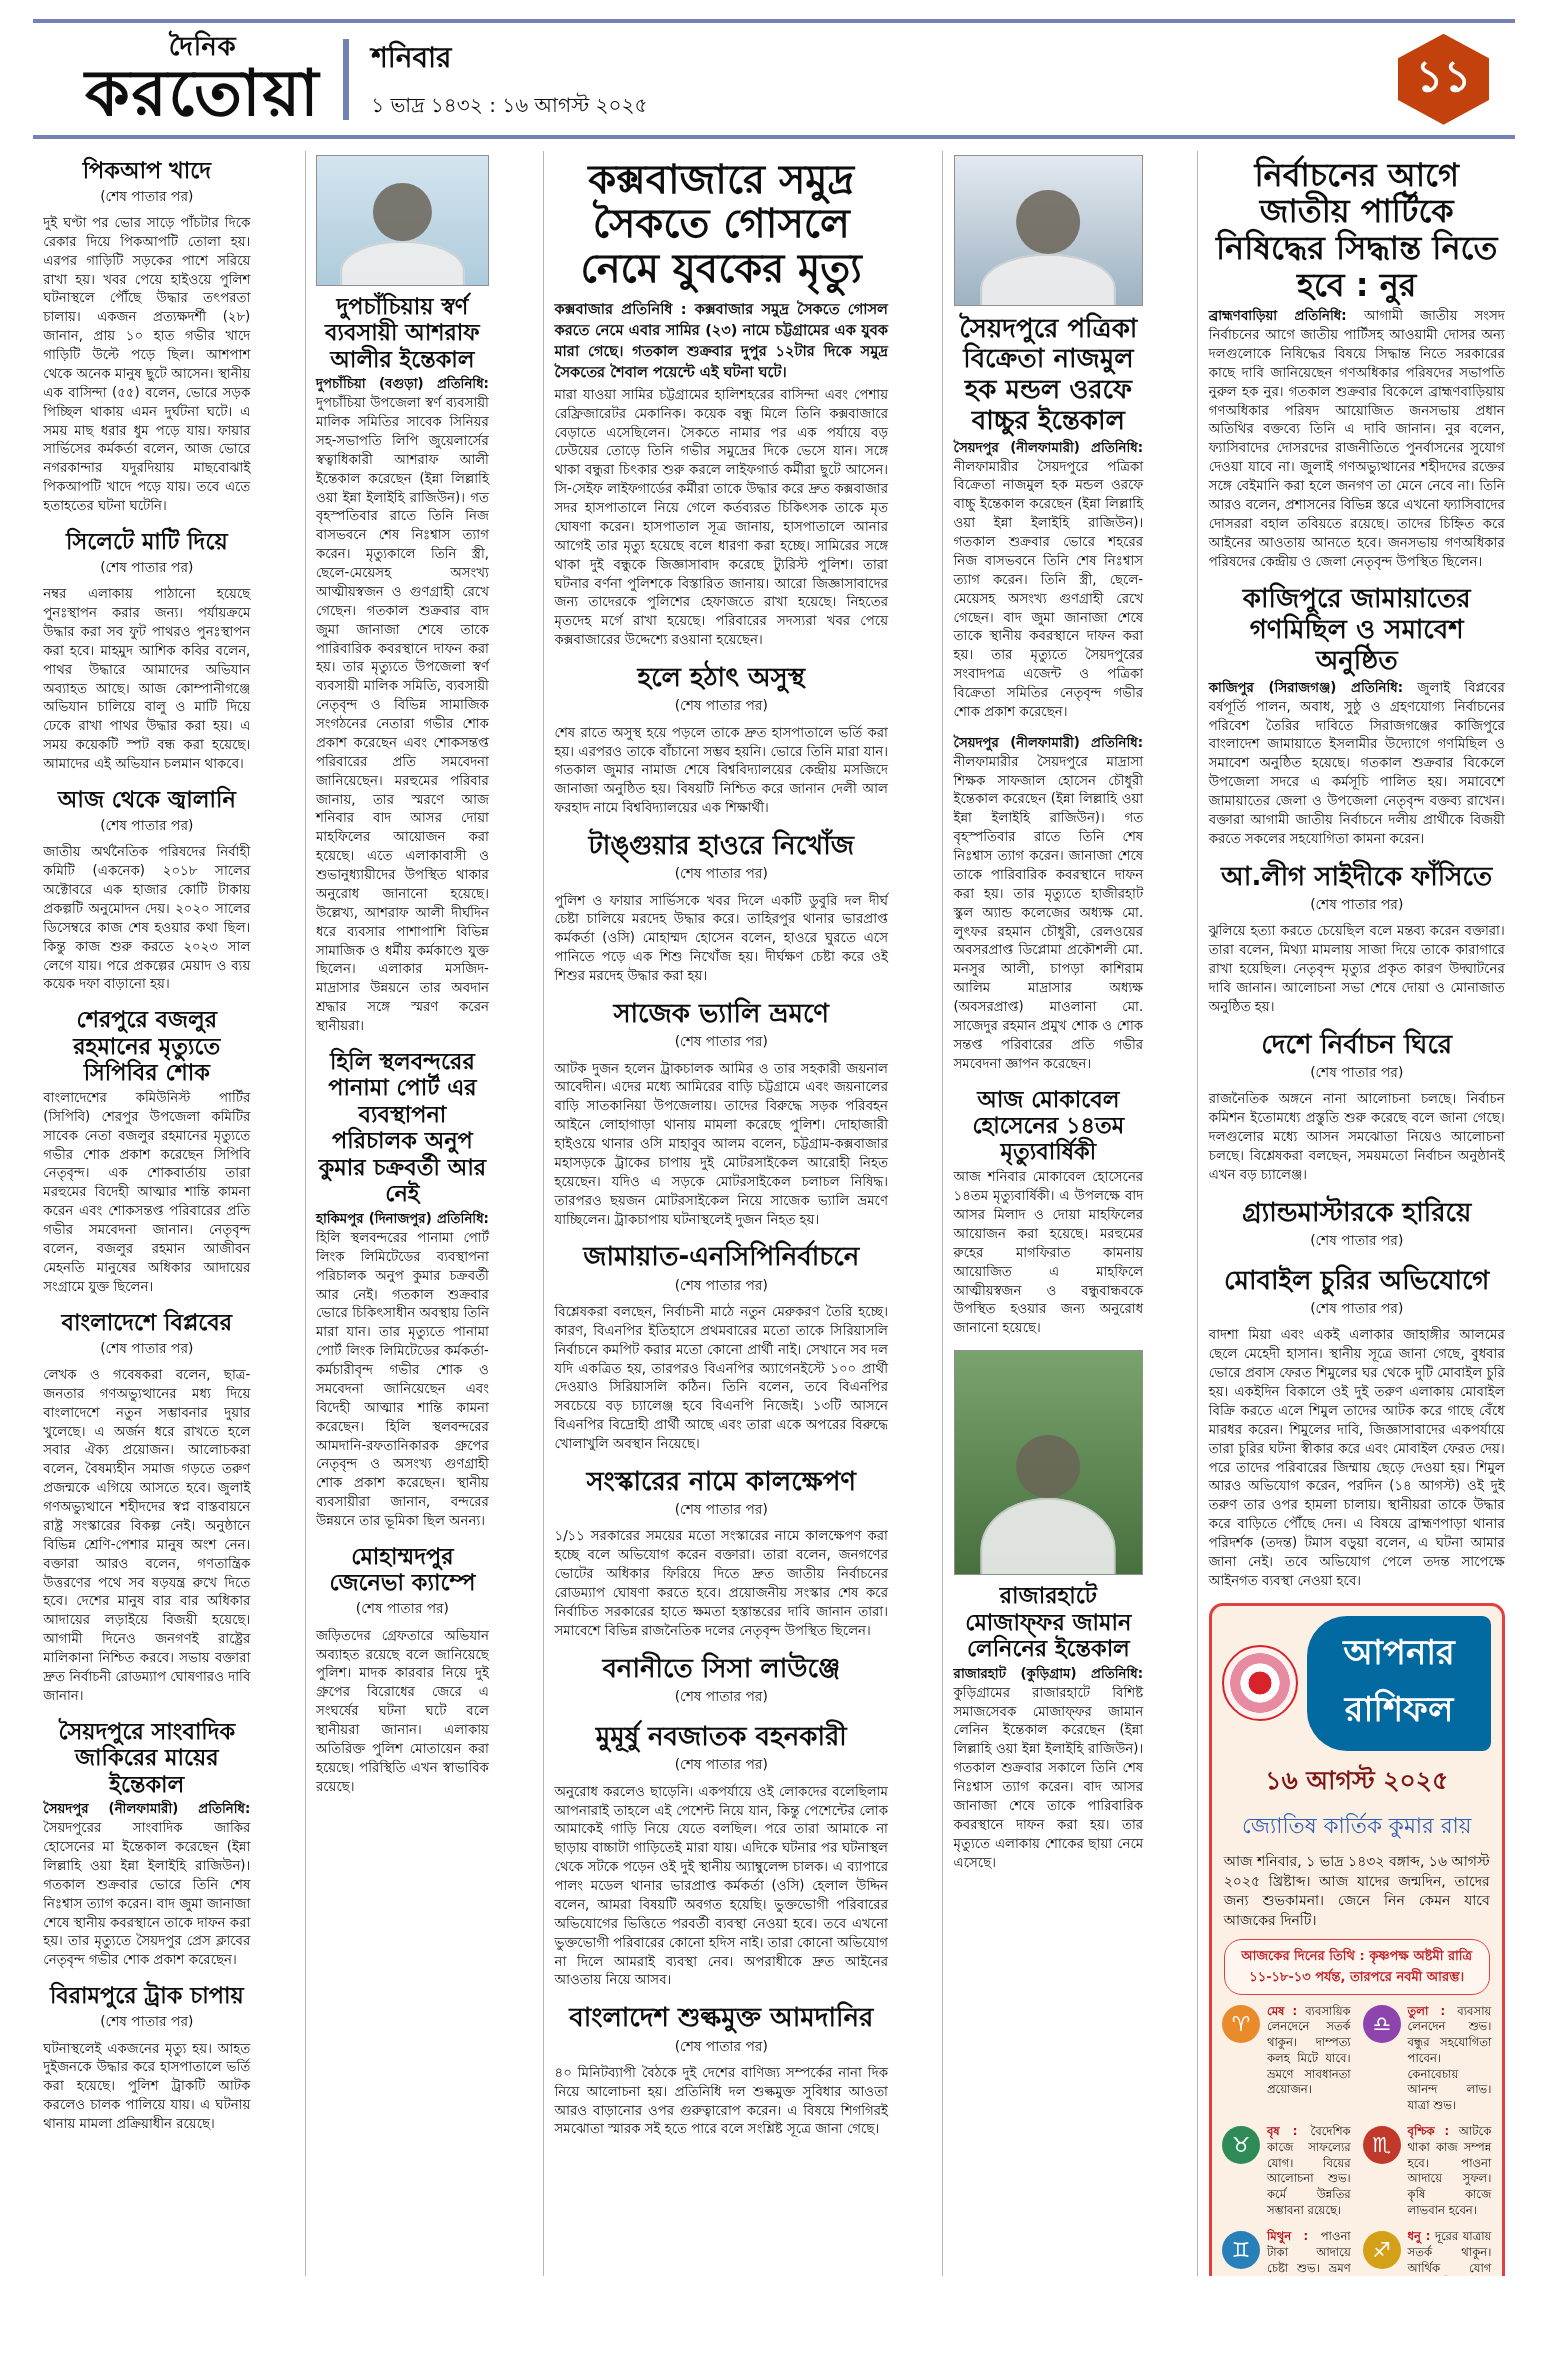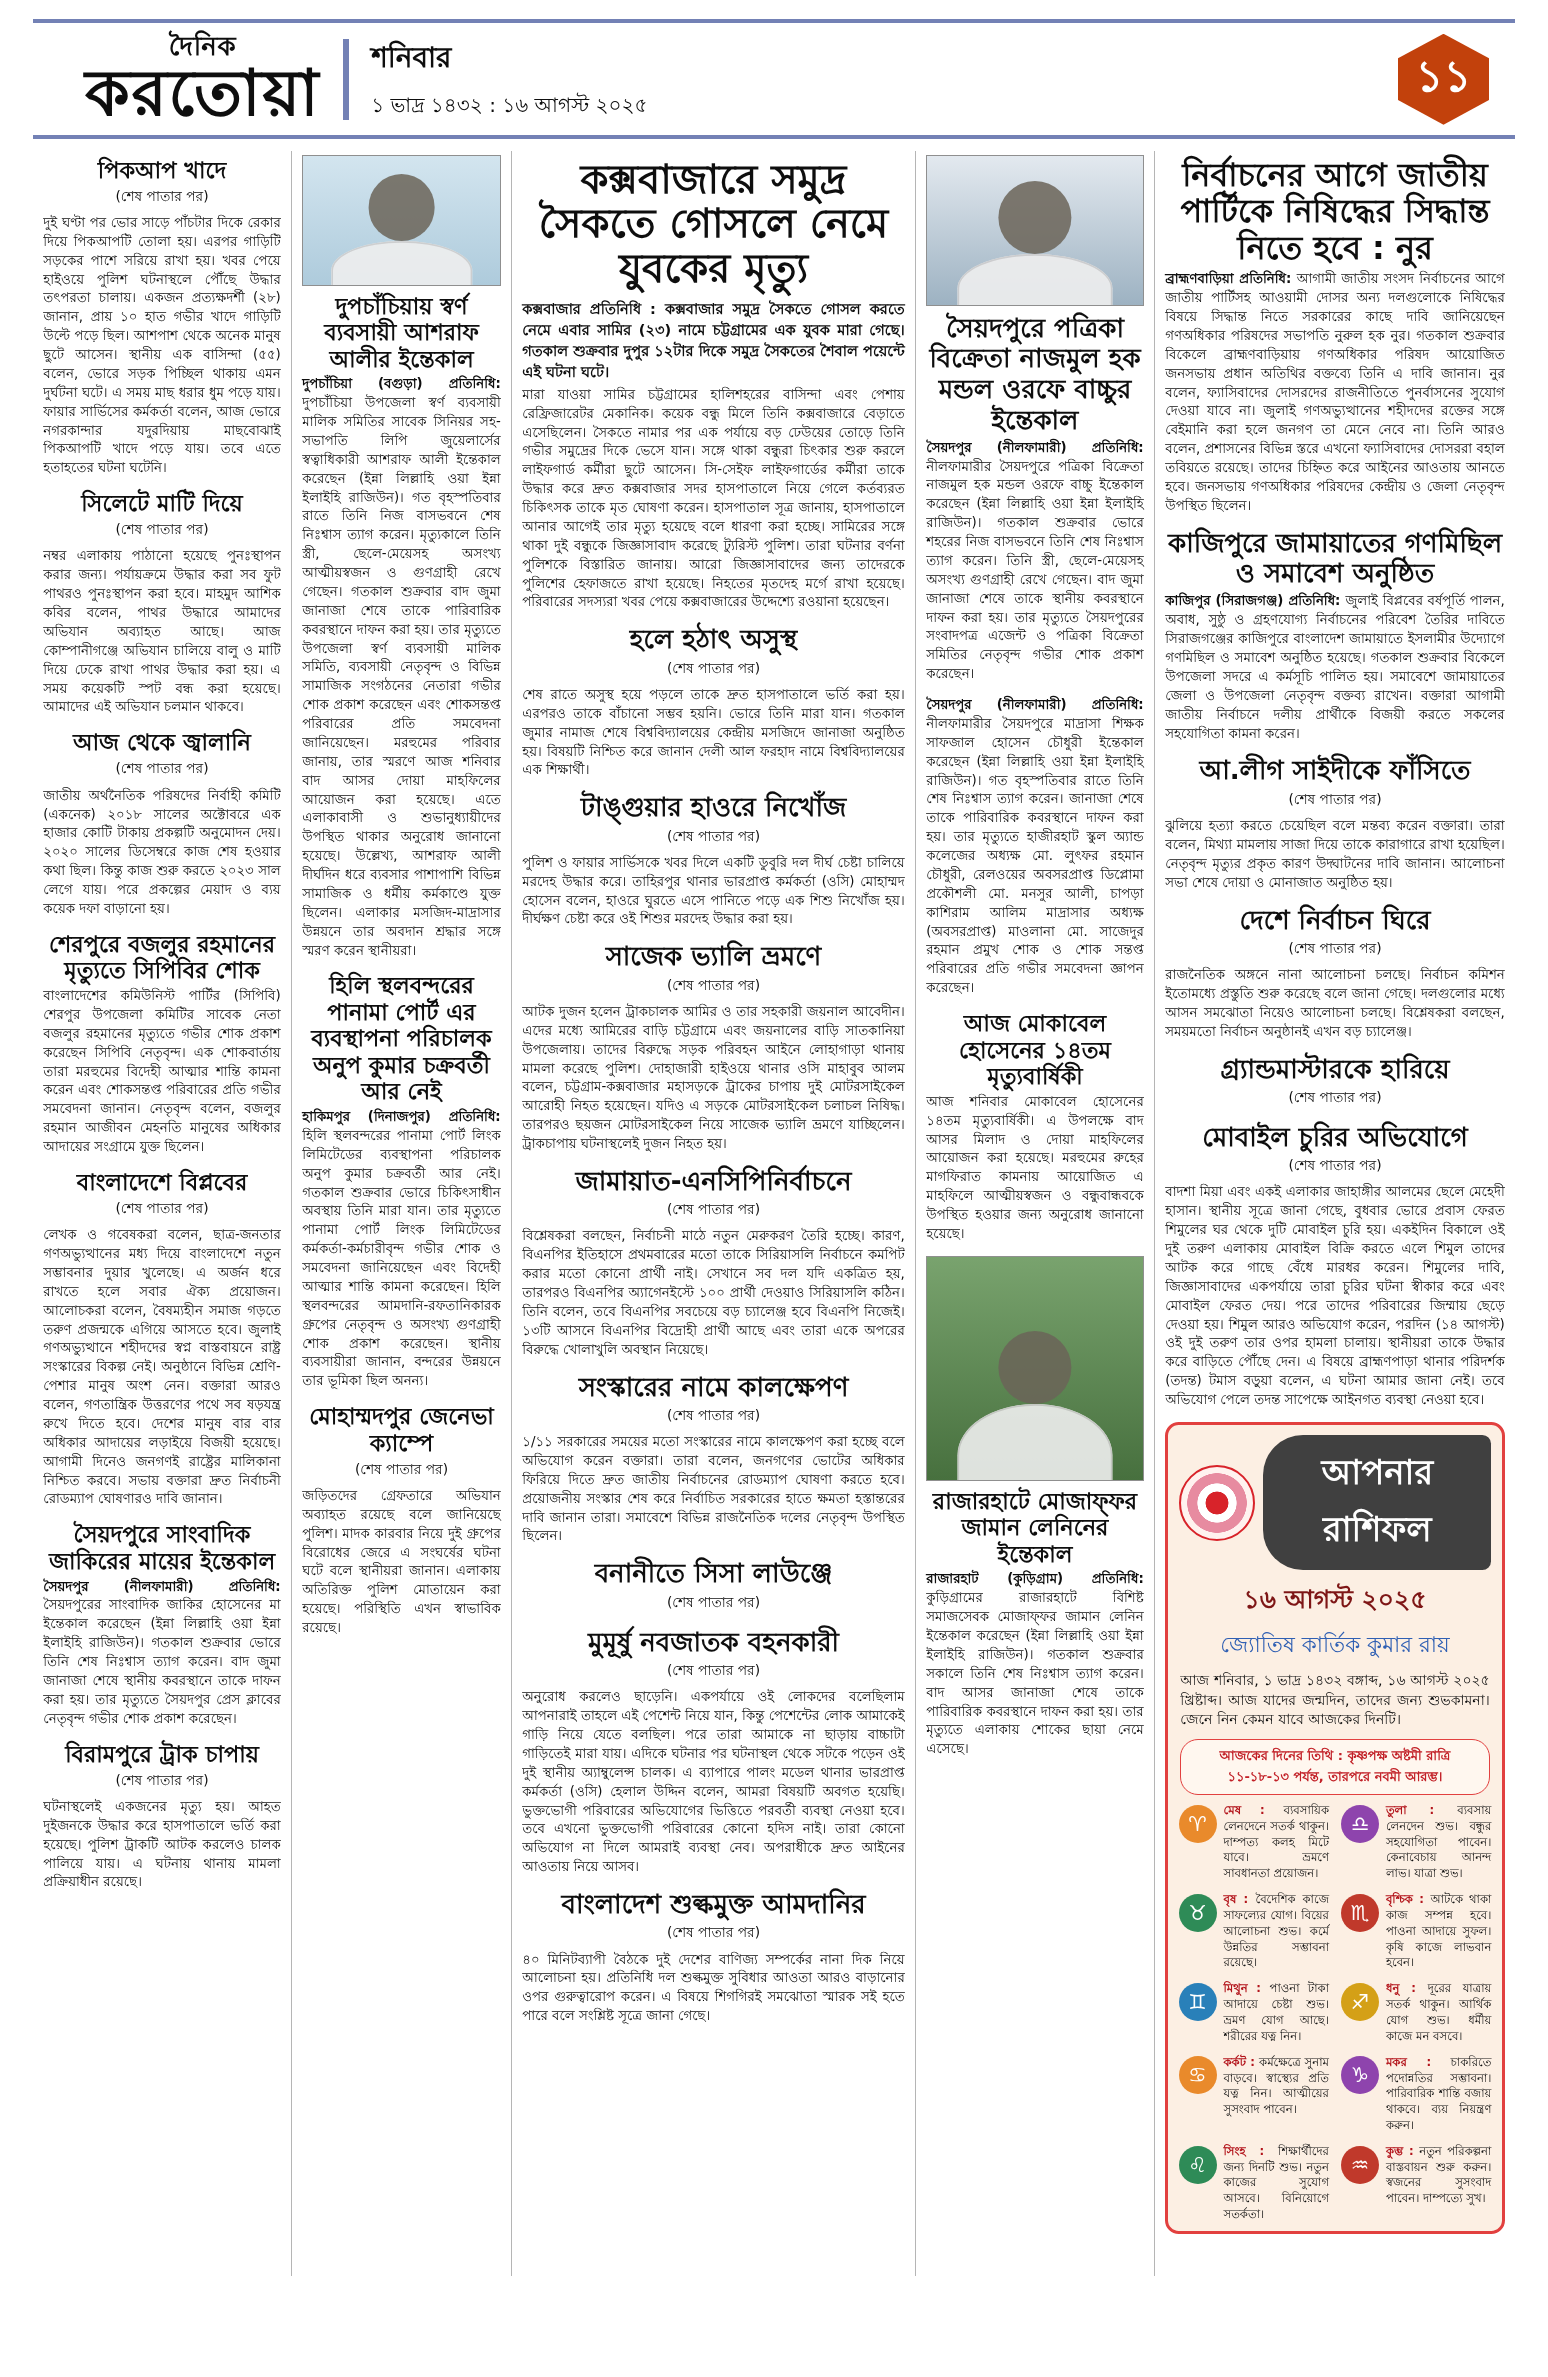--- a/index.html
+++ b/index.html
@@ -12,21 +12,21 @@
   .logo-big{font-size:64px;font-weight:900;letter-spacing:1.7px;margin-top:1.7px;}
   .mast-divider{width:6px;height:81px;background:#7381b5;}
   .date-block .day{font-size:28px;font-weight:700;}
   .date-block .date{font-size:20px;margin-top:6.9px;}
   .page-hex{margin-left:auto;margin-right:26px;width:91px;height:91px;background:#c2410c;
             clip-path:polygon(50% 0,100% 27%,100% 73%,50% 100%,0 73%,0 27%);
             display:flex;align-items:center;justify-content:center;color:#fff;font-size:43px;font-weight:700;}
   .head-rule{height:4.3px;background:#7381b5;margin:6.9px 0 12px;}
   .content{display:flex;height:2125px;overflow:hidden;}
   .col{overflow:hidden;box-sizing:border-box;padding:0 10.3px;}
-  .col + .col{border-left:0.9px solid #b5b5b5;}
+  .col + .col{border-left:0.9px solid #b5b5b5;margin-left:44px;}
   .c1{width:258px;} .c2{width:220px;} .cmid{width:404px;} .c5{width:239px;} .cright{width:361px;}
   article{margin-bottom:12px;}
   .hl{font-weight:800;text-align:center;line-height:1.18;margin:5.2px 0 1.7px;}
   .h-lead{font-size:40px;line-height:1.12;}
   .h-rlead{font-size:32px;line-height:1.15;}
   .h-big{font-size:26px;}
   .h-md{font-size:22.4px;}
   .continued{text-align:center;font-size:13.8px;margin:1.7px 0 5.2px;}
   p.body{font-size:13.3px;line-height:1.42;text-align:justify;margin:3.4px 0 0;}
   p.intro{font-weight:700;font-size:14.6px;line-height:1.45;text-align:justify;margin:6.9px 0 1.7px;}
@@ -37,21 +37,21 @@
   .p-green{background:linear-gradient(#79a36e,#47703e);height:225px;}
   .ph-head{position:absolute;left:50%;transform:translateX(-50%);bottom:34%;width:34%;aspect-ratio:1;
            border-radius:50%;background:#6b6458;opacity:.85;}
   .ph-torso{position:absolute;left:50%;transform:translateX(-50%);bottom:-12%;width:72%;height:46%;
             border-radius:50% 50% 0 0;background:#efefef;opacity:.9;box-shadow:0 0 0 1.7px #d0cfcf inset;}
   
   .rashi{border:3.4px solid #e2403f;border-radius:13.8px;background:#fcefe3;margin-top:10.3px;padding:10.3px 10.3px 8.6px;}
   .rashi-head{display:flex;align-items:center;gap:8.6px;}
   .wheel{width:72px;height:72px;border-radius:50%;flex:0 0 auto;border:2.6px solid #d8232a;
          background:radial-gradient(circle,#d8232a 0 22%,#ffffff 23% 38%,#e78ba0 39% 58%,#fff2ef 59% 78%,#f0b9c0 79% 100%);}
-  .rashi-title{flex:1;background:#404040;color:#fff;font-size:34px;font-weight:800;text-align:center;
+  .rashi-title{flex:1;background:#0369a1;color:#fff;font-size:34px;font-weight:800;text-align:center;
                padding:10.3px 0;border-radius:40px 8.6px 8.6px 40px;}
   .rashi-date{text-align:center;color:#7e1616;font-size:25px;font-weight:800;margin-top:10.3px;}
   .rashi-astro{text-align:center;color:#2f5fb3;font-size:21.5px;margin:5.2px 0 6.9px;}
   .rashi-intro{font-size:14px;line-height:1.4;text-align:justify;margin:0 1.7px;}
   .rashi-tithi{margin:8.6px 1.7px;padding:6px 11px;border:1.7px solid #e2403f;border-radius:18px;color:#c22027;
                font-weight:700;font-size:13px;text-align:center;background:#fff7ef;}
   .rashi-grid{display:grid;grid-template-columns:1fr 1fr;gap:10.3px 12px;margin-top:5.2px;}
   .rashi-item{display:flex;gap:6.9px;align-items:flex-start;}
   .rashi-icon{width:38px;height:38px;border-radius:50%;color:#fff;display:flex;align-items:center;
               justify-content:center;font-size:20.6px;flex:0 0 auto;margin-top:1.7px;}

